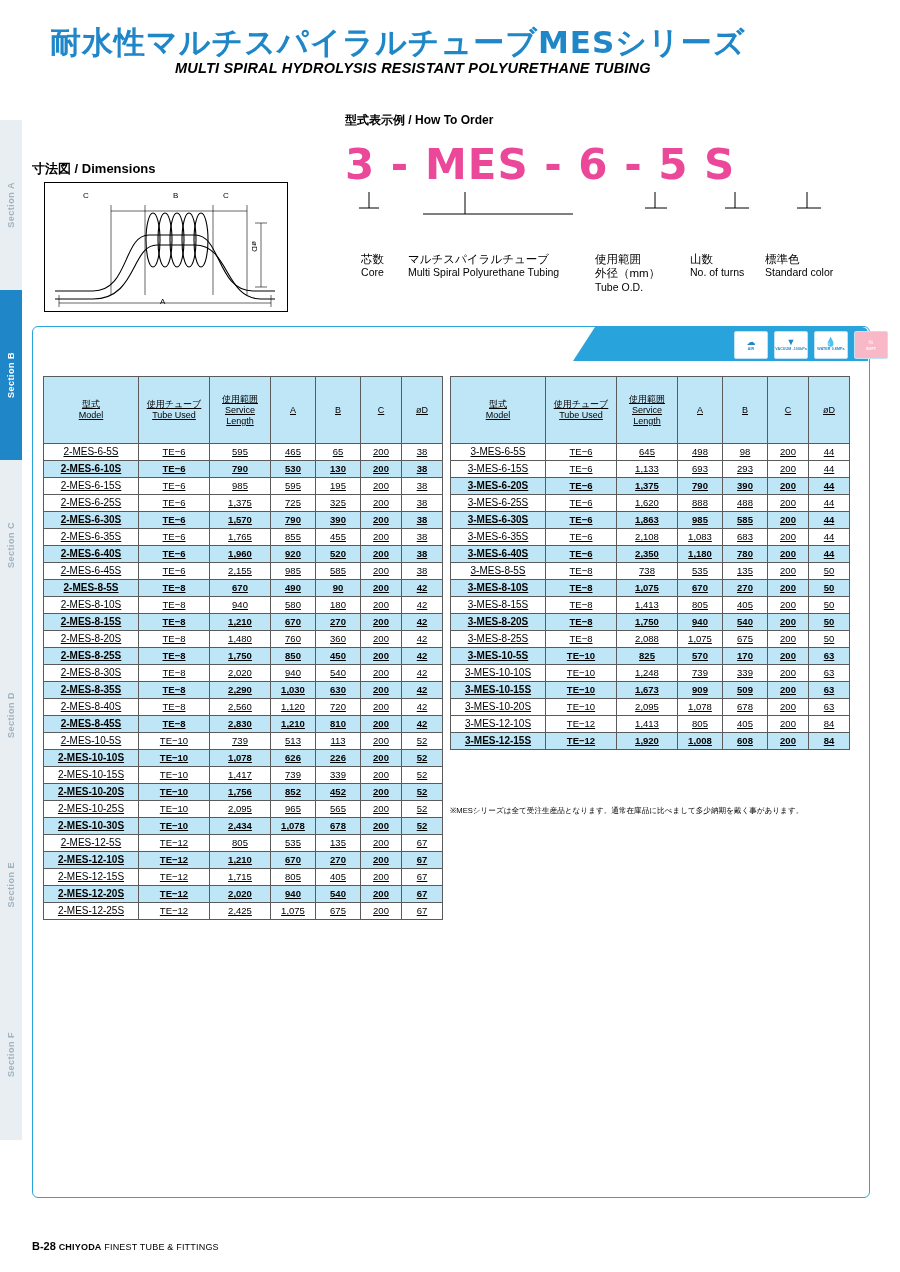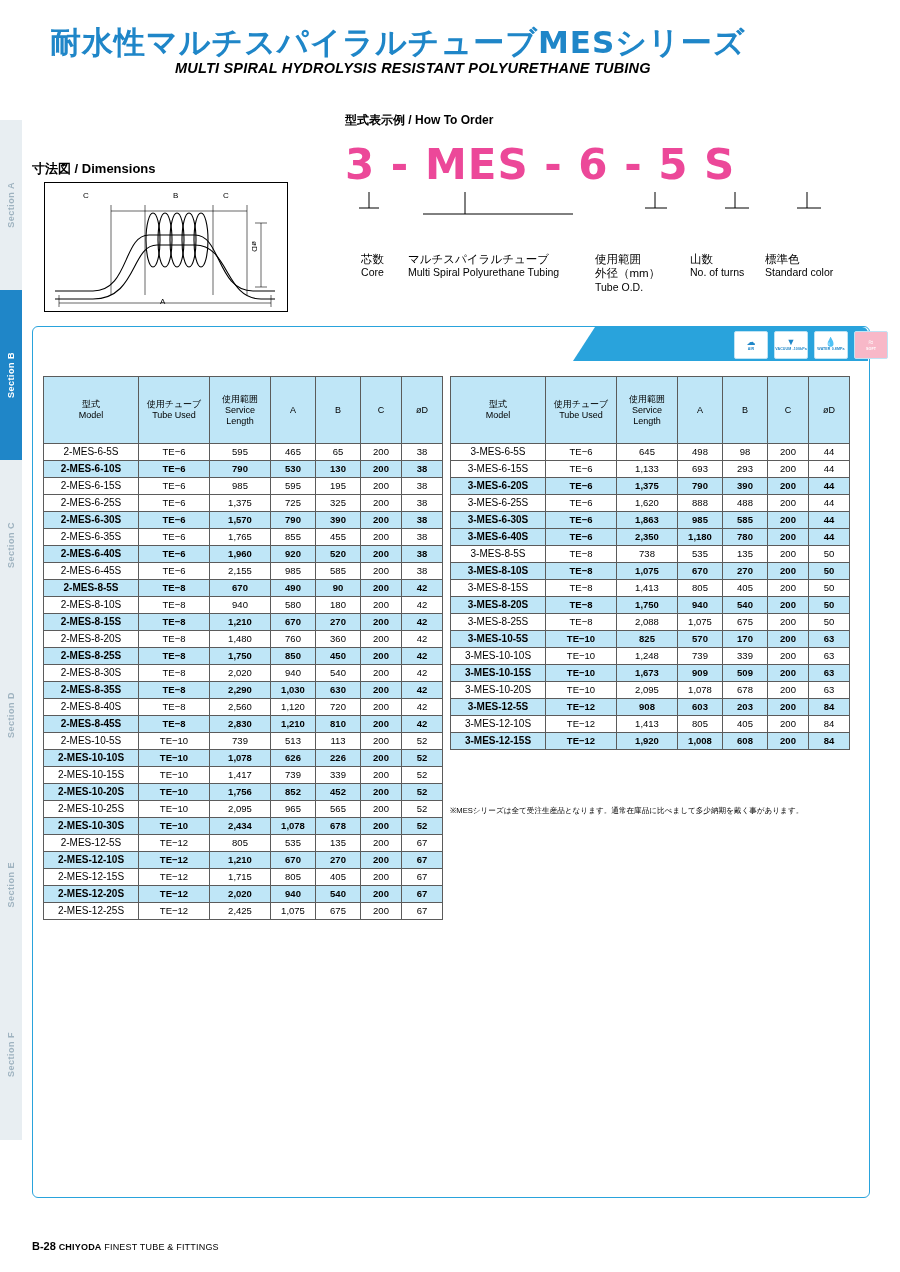--- a/index.html
+++ b/index.html
@@ -50,21 +50,21 @@
   }
   .icons{position:absolute;right:12px;top:331px;display:flex;gap:6px;}
   .icon-box{width:32px;height:26px;background:#fff;border:1px solid #bfe3f4;border-radius:2px;
     display:flex;flex-direction:column;align-items:center;justify-content:center;}
   .icon-box .gl{font-size:9px;line-height:9px;color:#1f86c8;}
   .icon-box .cap{font-size:3.6px;line-height:4.4px;color:#1f86c8;font-weight:bold;letter-spacing:.1px;text-align:center;}
   .icon-box.soft{background:#f8b8c8;}
   .icon-box.soft .cap{color:#fff;}
   .icon-box.soft .gl{color:#fff;}
   
-  table.spec{border-collapse:collapse;position:absolute;font-size:9.5px;background:#fff;}
+  table.spec{border-collapse:collapse;position:absolute;font-size:9.5px;background:#fff;text-decoration:underline;}
   table.spec th,table.spec td{border:1px solid #5b5b5b;text-align:center;padding:0;}
   table.spec thead th{
     background:#bfe6f7;font-weight:normal;font-size:9px;line-height:11px;height:62px;
     padding:2px 1px;
   }
   table.spec tbody td{height:16px;line-height:16px;white-space:nowrap;}
   table.spec tbody tr.alt td{background:#bfe6f7;font-weight:bold;}
   table.spec tbody tr td:first-child{font-size:10px;}
   .tbl-left{left:43px;top:376px;}
   .tbl-right{left:450px;top:376px;}
@@ -551,20 +551,29 @@
       </tr>
       <tr class="alt">
         <td>3-MES-6-30S</td>
         <td>TE−6</td>
         <td>1,863</td>
         <td>985</td>
         <td>585</td>
         <td>200</td>
         <td>44</td>
       </tr>
+      <tr>
+        <td>3-MES-6-35S</td>
+        <td>TE−6</td>
+        <td>2,108</td>
+        <td>1,083</td>
+        <td>683</td>
+        <td>200</td>
+        <td>44</td>
+      </tr>
       <tr class="alt">
         <td>3-MES-6-40S</td>
         <td>TE−6</td>
         <td>2,350</td>
         <td>1,180</td>
         <td>780</td>
         <td>200</td>
         <td>44</td>
       </tr>
       <tr>
@@ -640,29 +649,20 @@
         <td>63</td>
       </tr>
       <tr>
         <td>3-MES-10-20S</td>
         <td>TE−10</td>
         <td>2,095</td>
         <td>1,078</td>
         <td>678</td>
         <td>200</td>
         <td>63</td>
-      </tr>
-      <tr class="alt">
-        <td>3-MES-12-5S</td>
-        <td>TE−12</td>
-        <td>908</td>
-        <td>603</td>
-        <td>203</td>
-        <td>200</td>
-        <td>84</td>
       </tr>
       <tr>
         <td>3-MES-12-10S</td>
         <td>TE−12</td>
         <td>1,413</td>
         <td>805</td>
         <td>405</td>
         <td>200</td>
         <td>84</td>
       </tr>

